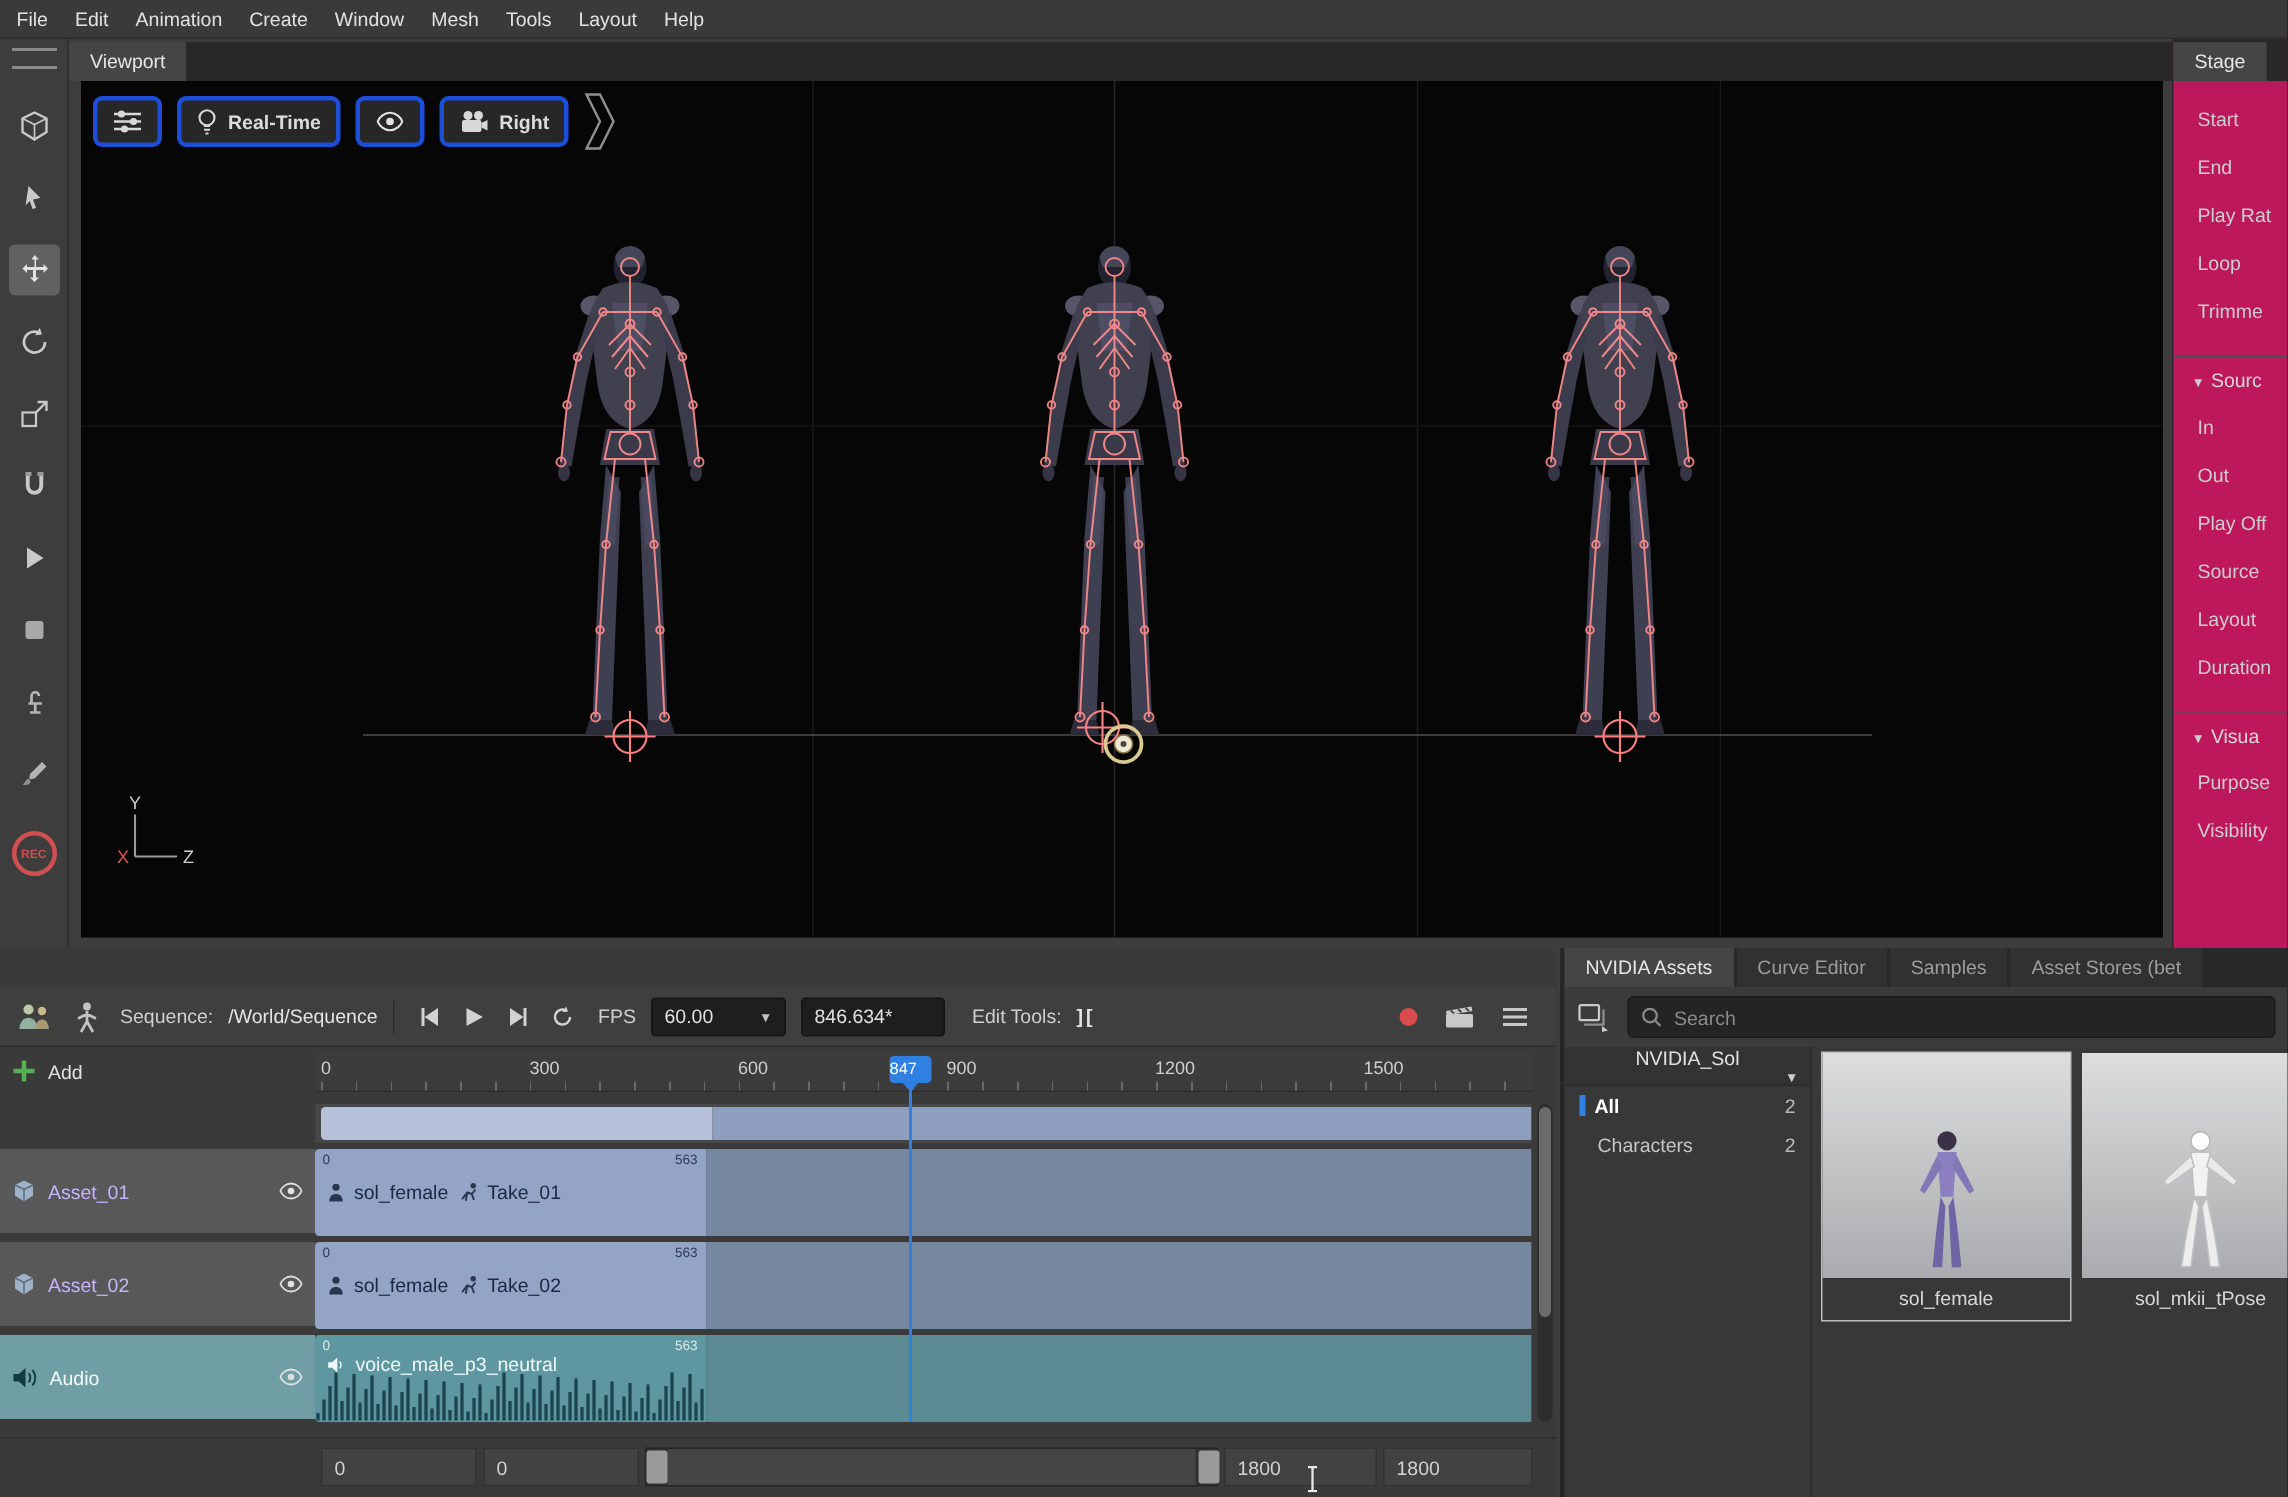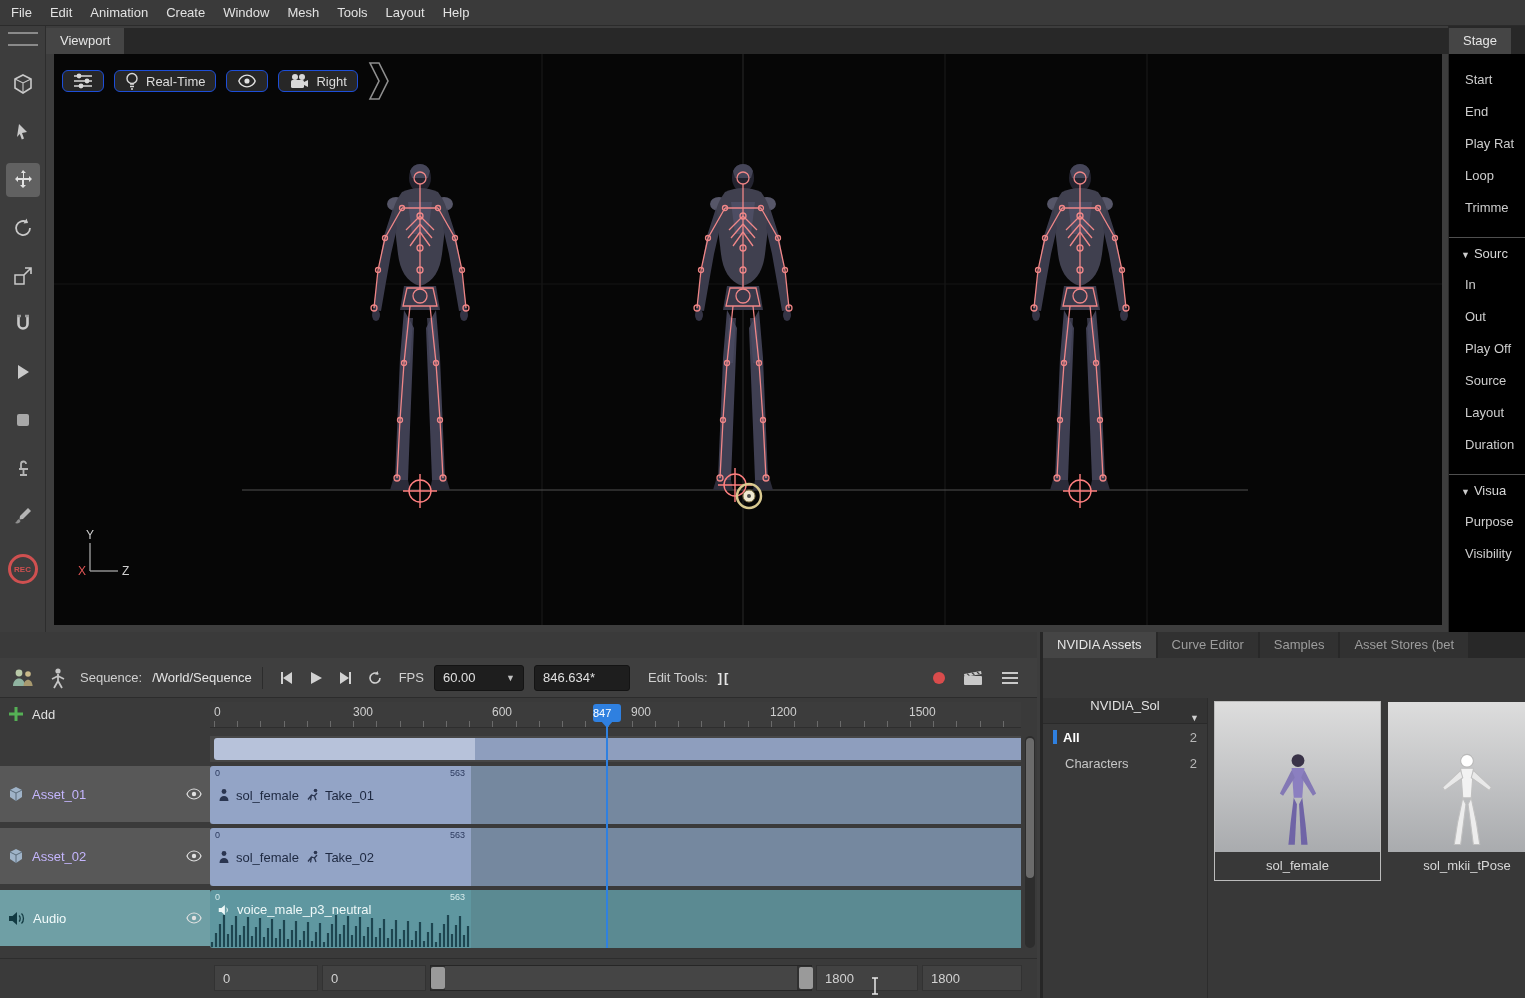--- a/index.html
+++ b/index.html
@@ -36,30 +36,30 @@
   .tab { padding:5px 14px 6px 14px; color:#9d9d9d; background:#313131;
     margin-right:2px; white-space:nowrap; }
   .tab.active { background:#454545; color:#e6e6e6; }
 
   
   #viewport-pane { position:absolute; left:46px; top:26px; width:1402px; height:606px;
     background:#3d3d3d; }
   #viewport-pane .tabstrip { position:absolute; left:0; top:2px; right:0; height:26px; }
   #vp-content { position:absolute; left:8px; top:28px; right:6px; bottom:7px;
     background:#060606; overflow:hidden; }
-  .vp-btn { background:#272727; border:1px solid #1d4ed8; border-radius:6px;
-    height:22px; display:flex; align-items:center; justify-content:center;
-    gap:7px; color:#dcdcdc; padding:0 10px; }
+  .vp-btn { background:#272727; border:3px solid #1d4ed8; border-radius:6px;
+    height:34px; display:flex; align-items:center; justify-content:center;
+    gap:7px; color:#dcdcdc; padding:0 10px;font-weight:bold; }
   #vp-toolbar { position:absolute; left:8px; top:8px; display:flex; gap:10px;
     align-items:center; z-index:3; }
   #axis-gizmo { position:absolute; left:24px; bottom:40px; z-index:3; }
 
   
   #stage-pane { position:absolute; left:1448px; top:26px; width:77px; height:606px;
-    background:#000000; border-left:1px solid #2a2a2a; }
+    background:#be185d; border-left:1px solid #2a2a2a; }
   #stage-pane .tabstrip { height:28px; }
   #stage-rows { padding:10px 0 0 0; overflow:hidden; }
   .st-row { height:32px; line-height:32px; padding-left:16px; color:#cdcdcd;
     white-space:nowrap; overflow:hidden; }
   .st-head { height:32px; line-height:32px; padding-left:12px; color:#d8d8d8;
     white-space:nowrap; margin-top:13px; border-top:1px solid #4f4f4f; }
   .st-head .tri { font-size:9px; margin-right:4px; color:#cccccc; }
 
   
   #sequencer-pane { position:absolute; left:0; top:632px; width:1037px; height:366px;
@@ -609,20 +609,34 @@
 </div>
 
 <div id="assets-pane">
   <div class="tabstrip">
     <div class="tab active">NVIDIA Assets</div>
     <div class="tab">Curve Editor</div>
     <div class="tab">Samples</div>
     <div class="tab">Asset Stores (bet</div>
   </div>
 
+  <div id="assets-toolbar">
+    <svg width="24" height="22" viewBox="0 0 24 22">
+      <rect x="2" y="3" width="13" height="10" rx="1" fill="none" stroke="#c9c9c9" stroke-width="1.5"></rect>
+      <path d="M5 16h13V6" fill="none" stroke="#8f8f8f" stroke-width="1.5"></path>
+      <path d="M17 17l4 3-4 1z" fill="#c9c9c9"></path>
+    </svg>
+    <div id="search-box">
+      <svg width="14" height="14" viewBox="0 0 14 14">
+        <circle cx="6" cy="6" r="4.5" fill="none" stroke="#8b8b8b" stroke-width="1.5"></circle>
+        <path d="M9.5 9.5l3.5 3.5" stroke="#8b8b8b" stroke-width="1.5"></path>
+      </svg>
+      <input type="text" placeholder="Search" style="">
+    </div>
+  </div>
 
   <div id="assets-sidebar">
     <div id="collection-dd">
       <span>NVIDIA_Sol</span>
       <span class="tri">▼</span>
     </div>
     <div class="cat-row selected">
       <span class="marker"></span>
       <span>All</span>
       <span class="count">2</span>

